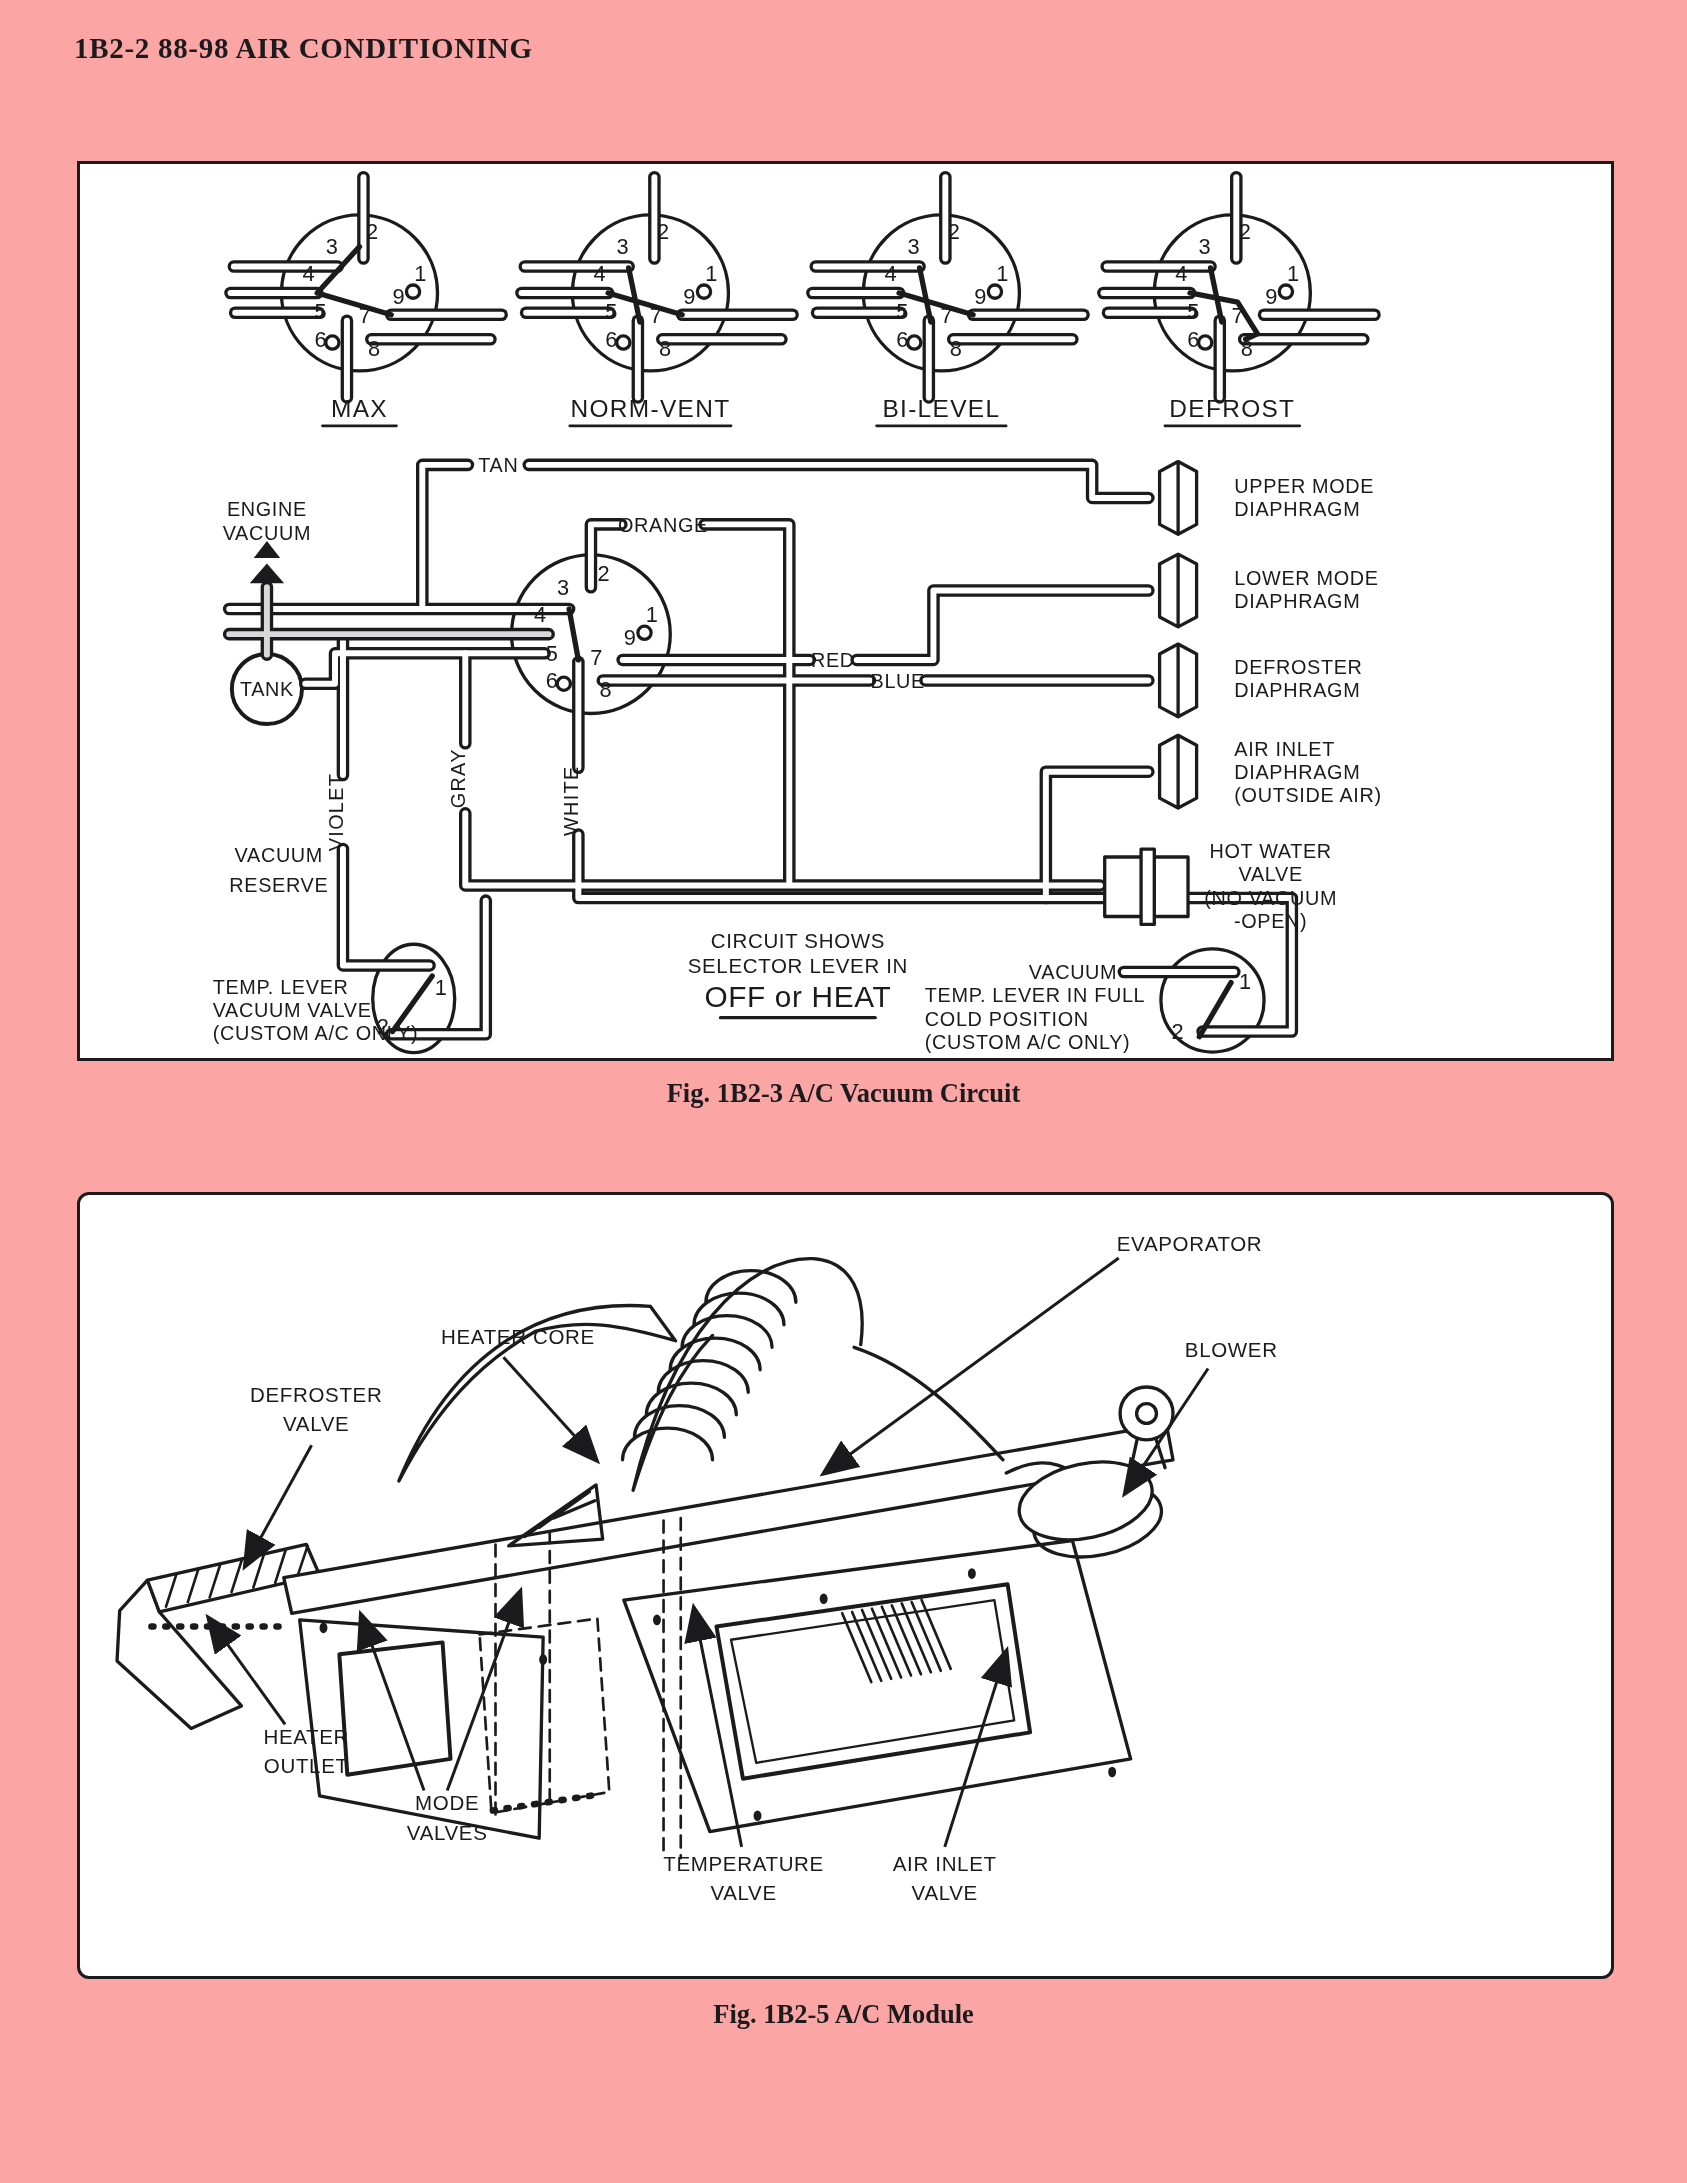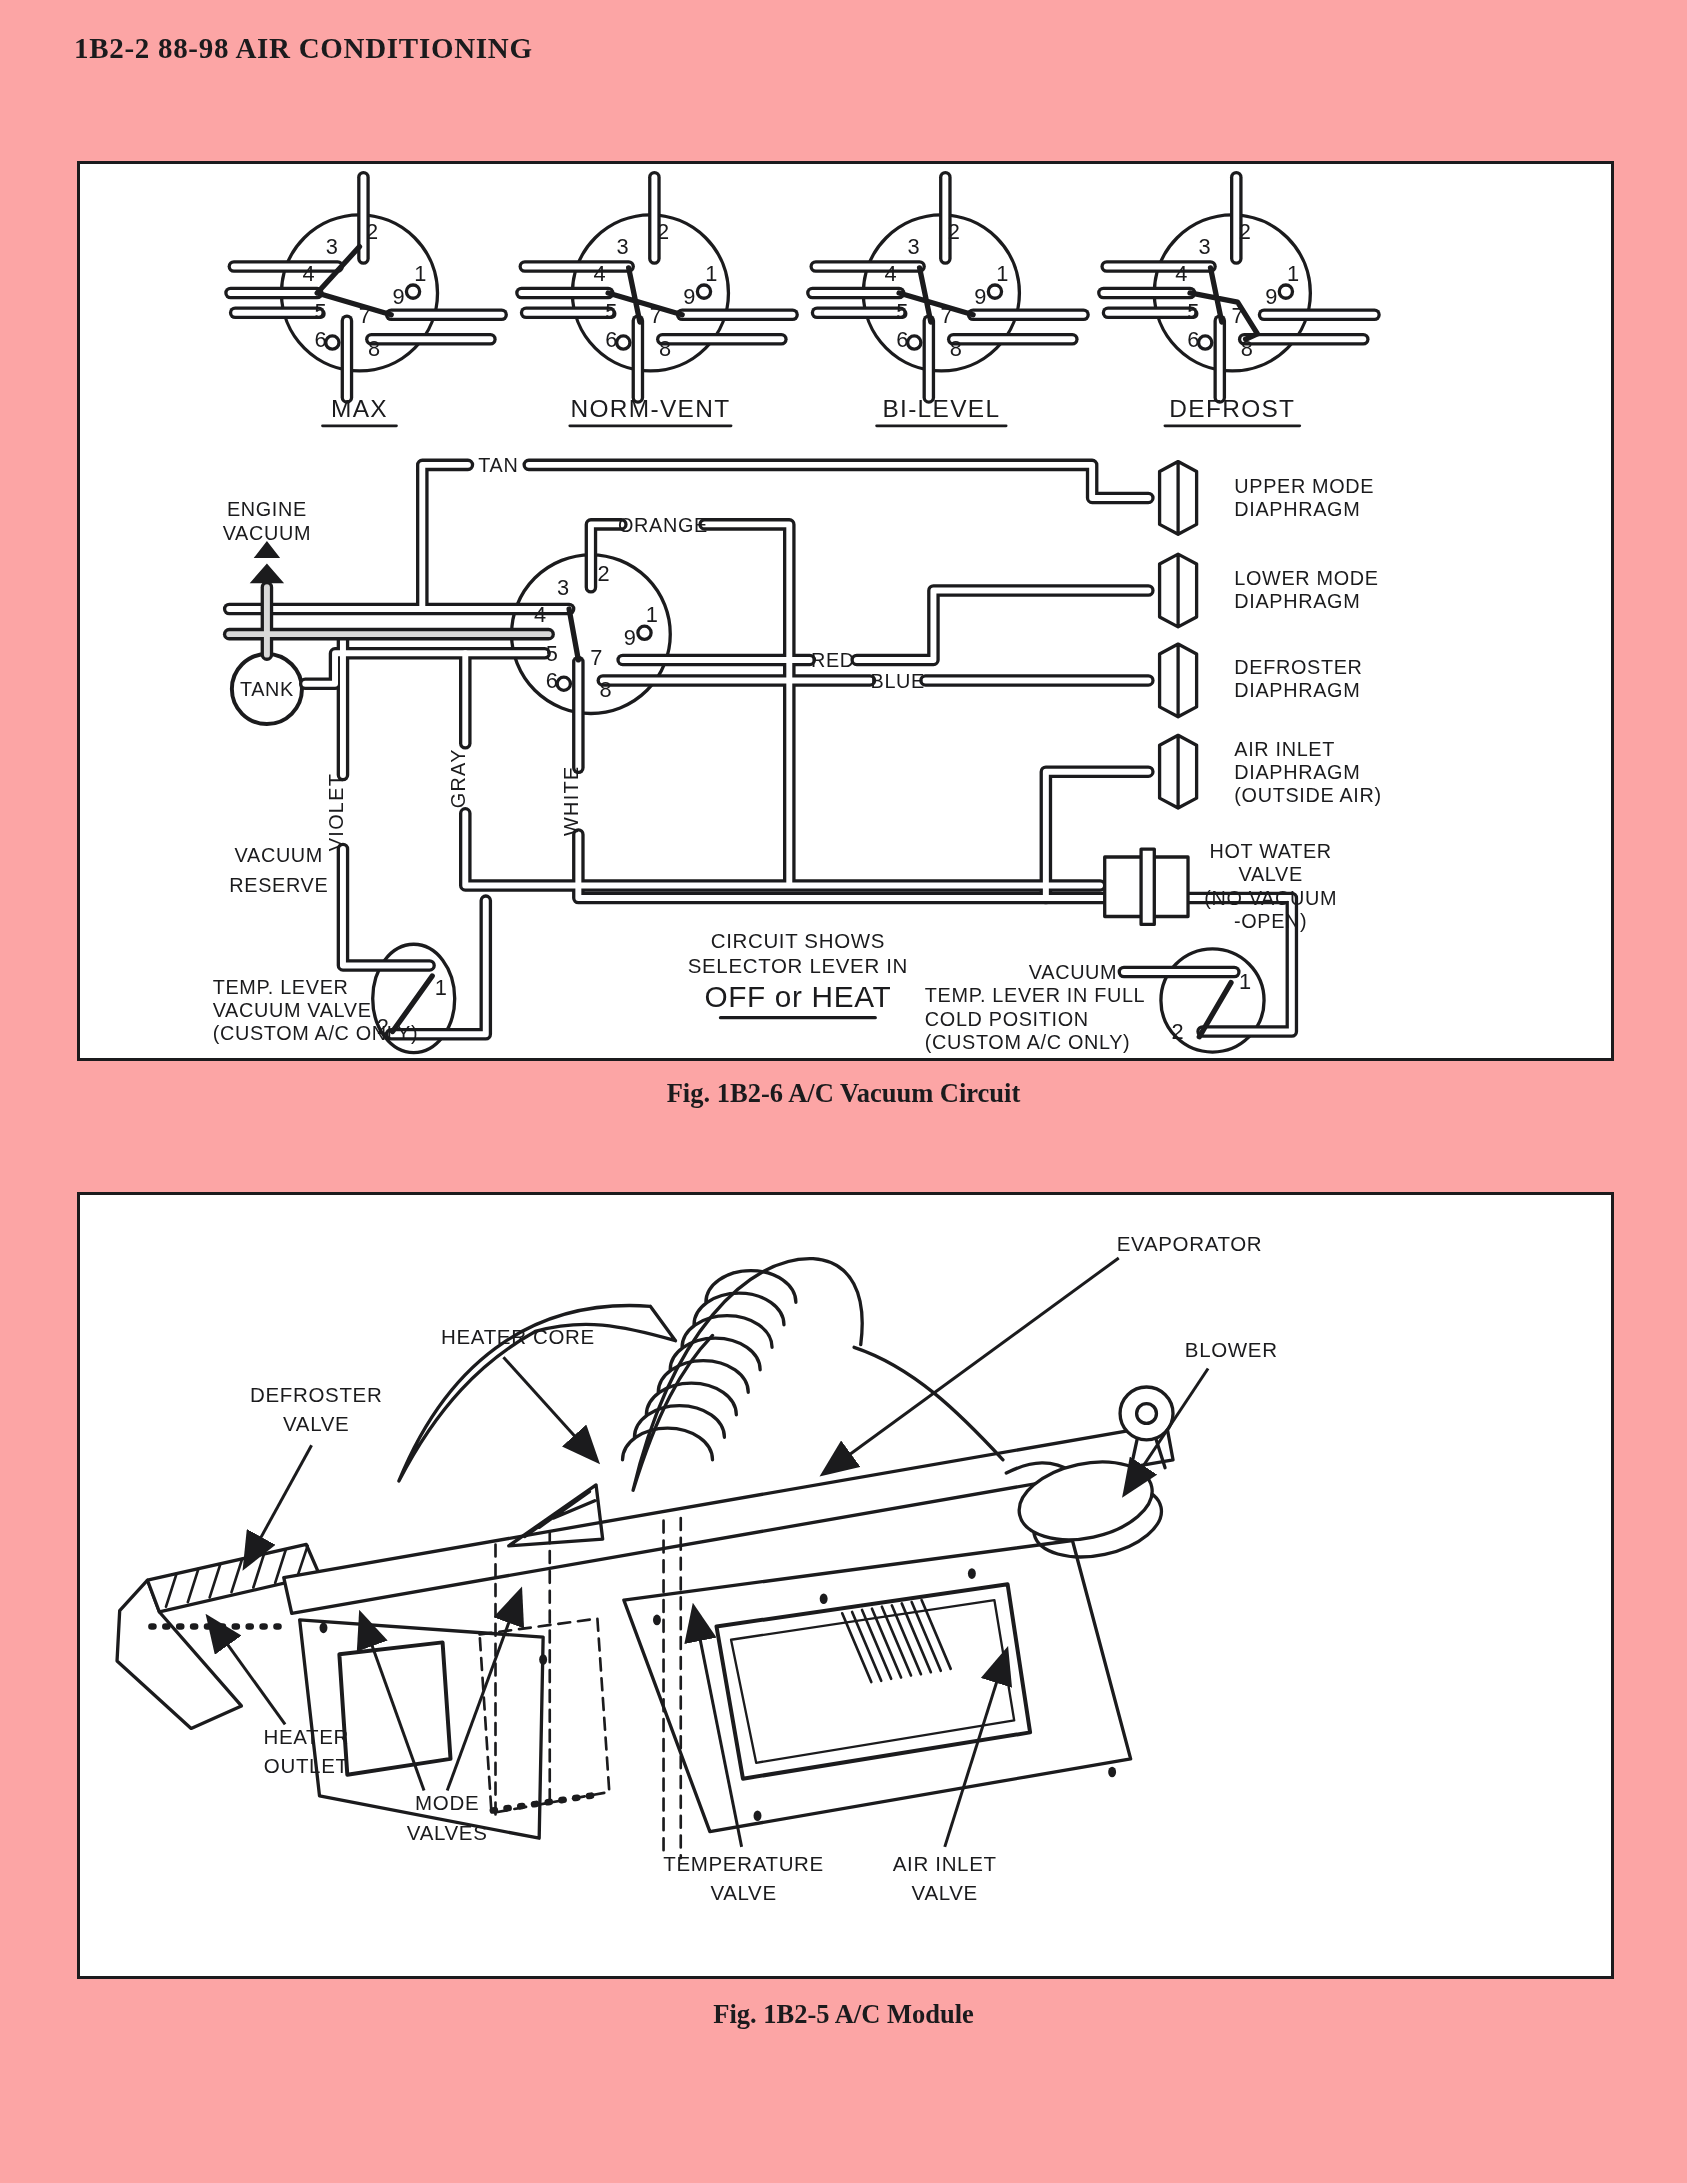--- a/index.html
+++ b/index.html
@@ -2,21 +2,21 @@
 <html style="font-size:10.6px"><head>
 <meta charset="utf-8">
 <style>
   html,body{margin:0;padding:0;background:#e8e8e8;}
   .page{position:relative;width:1687px;height:2183px;background:#fca5a5;
         font-family:"Liberation Sans",sans-serif;color:#1b1b1d;overflow:hidden;}
   .hdr{position:absolute;left:74px;top:32px;font:700 29px "Liberation Serif",serif;
        letter-spacing:0.7px;color:#1b1b1d;}
   .figbox{position:absolute;left:77px;width:1531px;border:3.3px solid #1b1b1d;background:#fff;box-sizing:content-box;}
   #fig1box{top:161px;height:894px;}
-  #fig2box{top:1192px;height:781px;}
+  #fig2box{top:1192px;height:781px;border-radius:12px;}
   .cap{position:absolute;width:1687px;text-align:center;font:700 26.5px "Liberation Serif",serif;color:#1b1b1d;}
   #cap1{top:1078px;}
   #cap2{top:1999px;}
   svg{display:block;}
   svg text{fill:#1b1b1d;}
   .lbl{font-size:30px;letter-spacing:1px;}
   .num{font-size:33px;}
   .mode{font-size:37px;letter-spacing:2px;}
   .note{font-size:31px;letter-spacing:1px;}
   .big{font-size:45px;letter-spacing:1px;}
@@ -272,21 +272,21 @@
       <text x="1277" y="1338">(CUSTOM A/C ONLY)</text>
     </g>
     <g class="lbl">
       <text x="200" y="1255">TEMP. LEVER</text>
       <text x="200" y="1290">VACUUM VALVE</text>
       <text x="200" y="1325">(CUSTOM A/C ONLY)</text>
     </g>
   </svg>
   </div>
 
-  <div class="cap" id="cap1">Fig. 1B2-6 A/C Vacuum Circuit</div>
+  <div class="cap" id="cap1">Fig. 1B2-3 A/C Vacuum Circuit</div>
 
   <div class="figbox" id="fig2box">
   <svg width="1531" height="781" viewBox="0 0 2314 1180">
     <defs>
       <marker id="arrow" markerWidth="13" markerHeight="11" refX="11" refY="5.5" orient="auto">
         <path d="M0,0 L13,5.5 L0,11 Z" fill="#1b1b1d"></path>
       </marker>
     </defs>
 
     <g>

